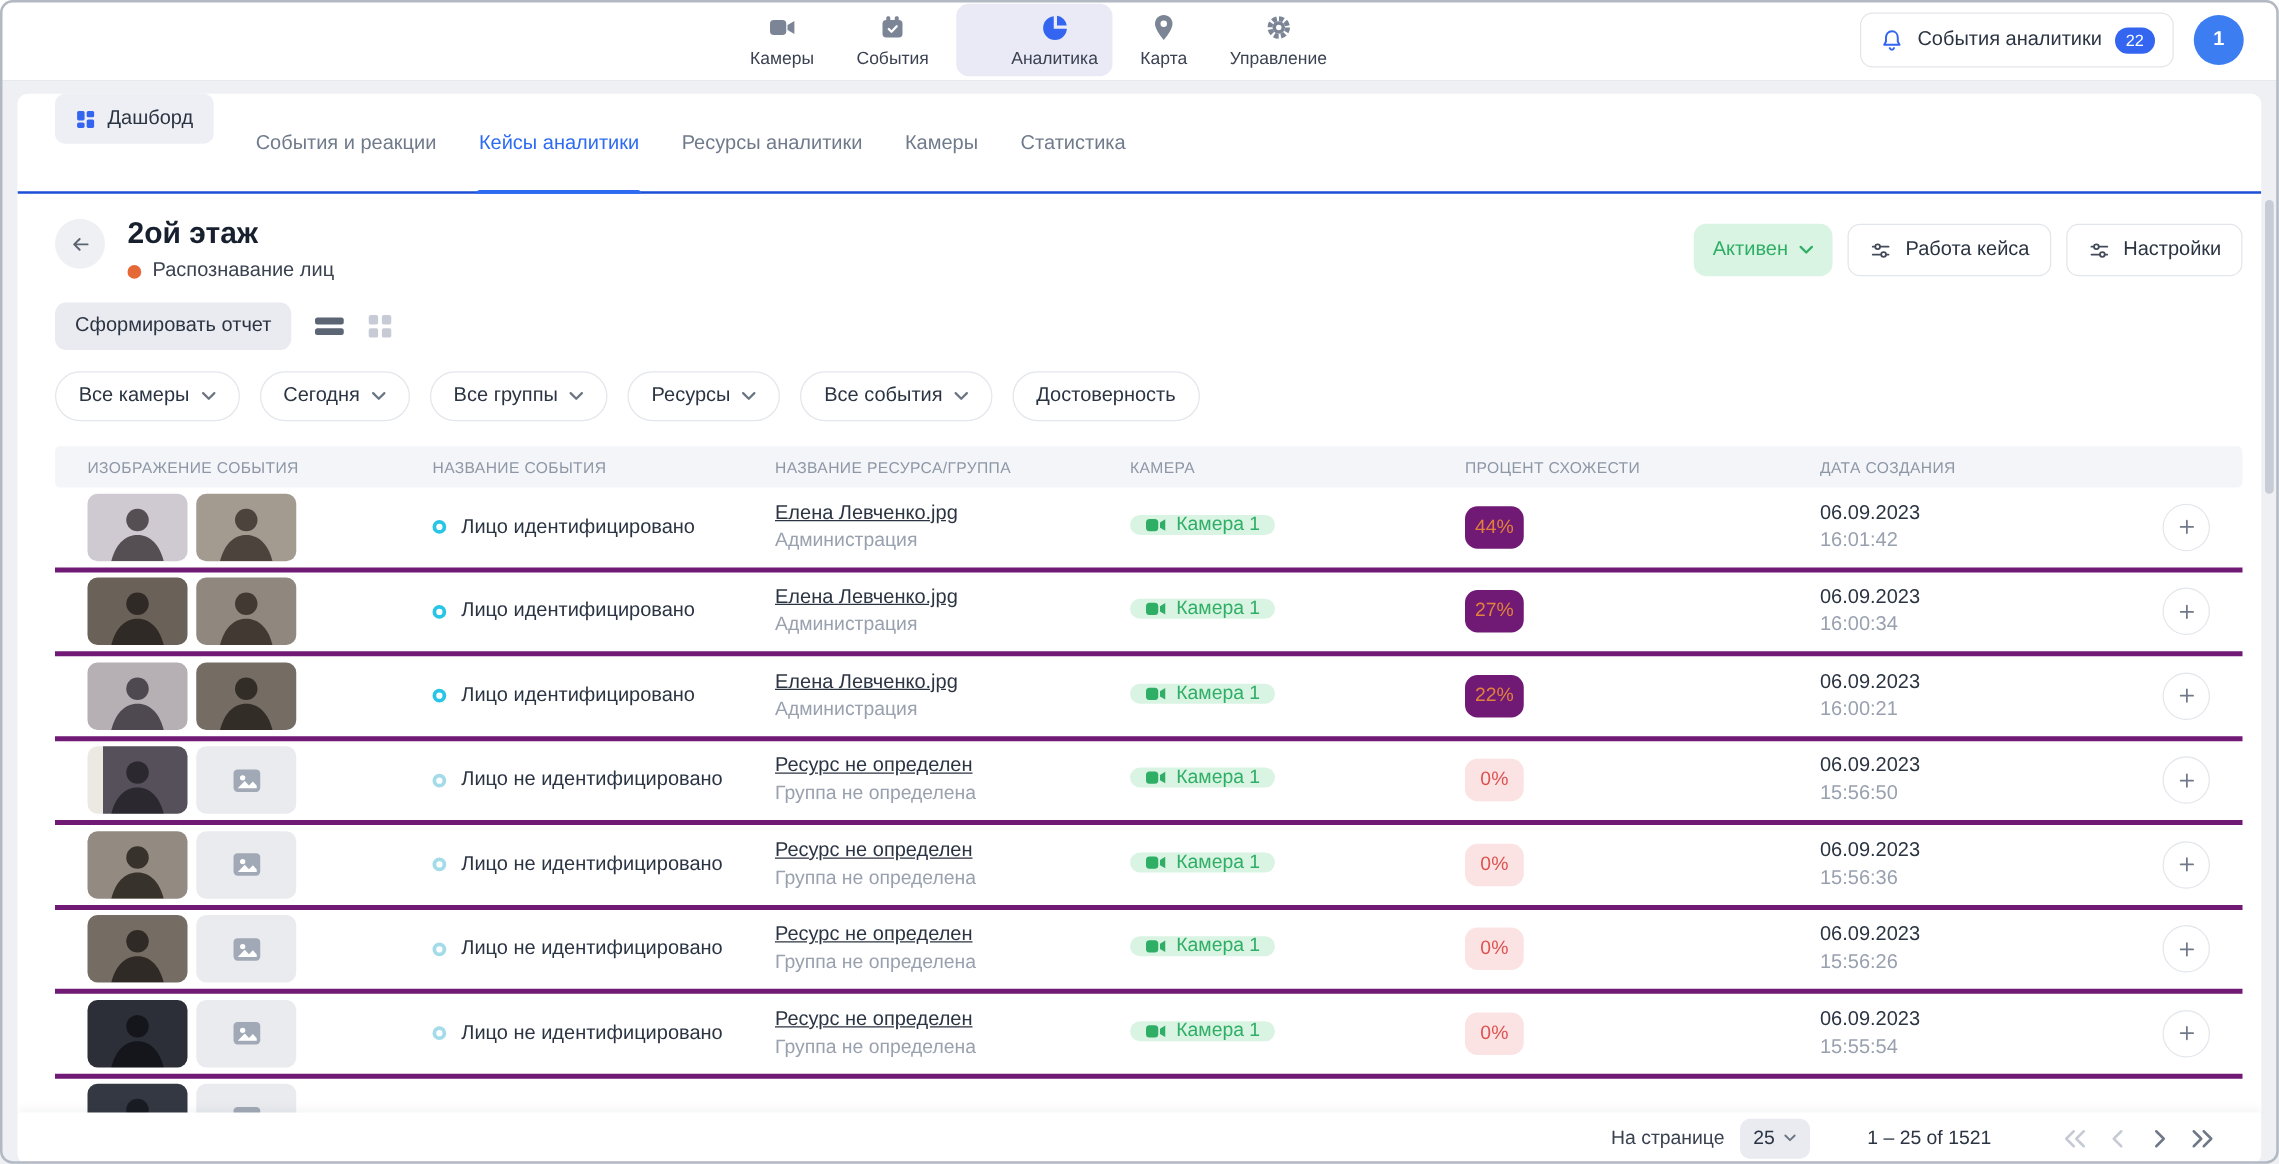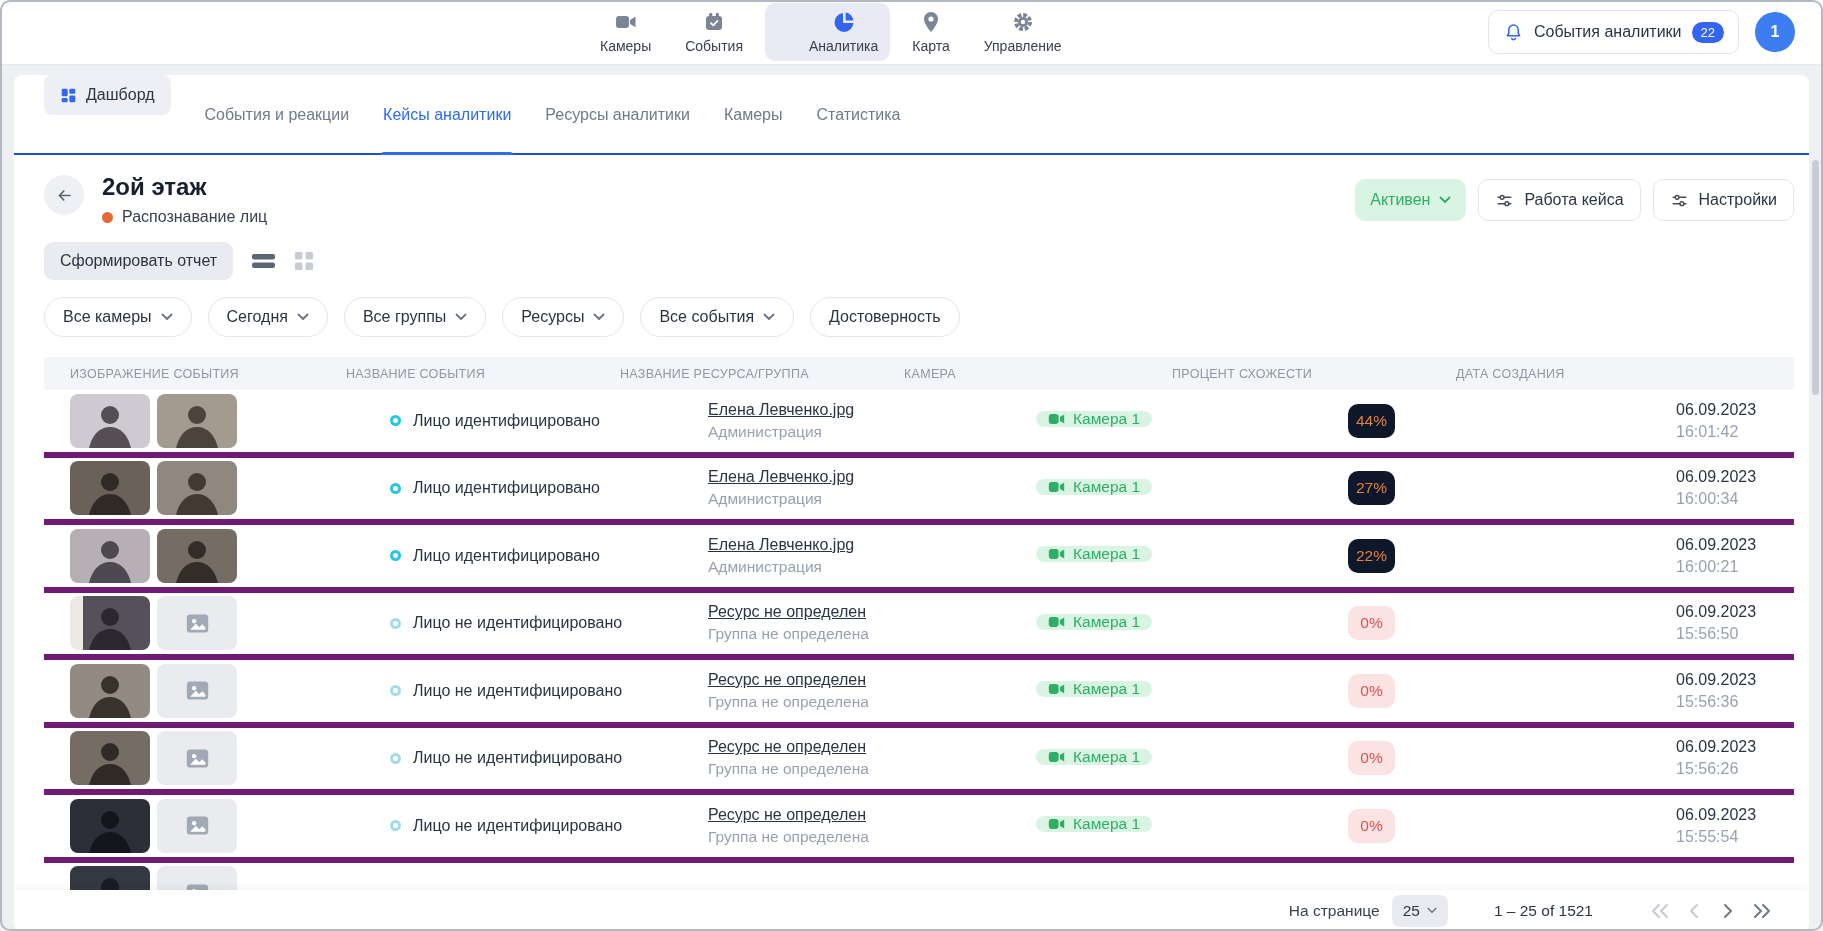--- a/index.html
+++ b/index.html
@@ -56,37 +56,37 @@
   
   .filters-row { display:flex; gap:16px; margin-top:17px; }
   .chip { display:flex; align-items:center; gap:9px; height:40px; padding:0 18px; border:1px solid #e3e6eb; border-radius:20px; background:#fff; font-size:16px; color:#2b3442; cursor:pointer; }
   .chip .chev { color:#6b7483; }
 
   
   .thead, .trow { display:grid; grid-template-columns:302px 274px 284px 268px 284px 248px 1fr; align-items:center; }
   .thead { height:33px; background:#f3f5f8; border-radius:4px; margin-top:20px; }
   .thead span { font-size:12.5px; color:#8e97a6; letter-spacing:0.3px; }
   .thead span:first-child { padding-left:26px; }
-  .trow { height:67.5px; border-bottom:6px solid #701a75;gap:44px; }
+  .trow { height:67.5px; border-bottom:4px solid #701a75; }
   .c-thumbs { display:flex; gap:7px; padding-left:26px; }
   .thumb { width:80px; height:54px; border-radius:8px; overflow:hidden; position:relative; cursor:pointer; background:#ccc; }
   .thumb .person { position:absolute; inset:0; width:100%; height:100%; }
   .thumb .person * { fill:var(--fig,#4a4a50); }
   .thumb.ph { background:#e9ebef; display:flex; align-items:center; justify-content:center; }
   .ph-icon { width:27px; height:27px; }
   .c-event { display:flex; align-items:center; gap:12px; }
   .ring { width:11px; height:11px; border-radius:50%; flex:0 0 auto; }
   .ring-on { border:3px solid #29c5e6; }
   .ring-off { border:3px solid #a4dbe9; }
   .event-label { font-size:16px; color:#2b3442; }
   .res-name { font-size:16px; color:#2b3442;text-decoration:underline; }
   .res-group { font-size:15.5px; color:#99a1af; margin-top:4px; }
   .cam-badge { display:inline-flex; align-items:center; gap:8px; height:16px; padding:0 12px; border-radius:9px; background:#d9f4e2; color:#2fae66; font-size:15.5px; cursor:pointer; }
   .pct { display:inline-flex; align-items:center; justify-content:center; min-width:47px; height:34px; border-radius:10px; font-size:15.5px; padding:0 8px; }
-  .pct-orange { background:#0f172a; color:#e2813b; }
+  .pct-orange { background:#701a75; color:#e2813b; }
   .pct-red { background:#fbe3e3; color:#de5151; }
   .date-l1 { font-size:16px; color:#2b3442; }
   .date-l2 { font-size:16px; color:#99a1af; margin-top:4px; }
   .c-plus { display:flex; justify-content:center; }
   .plus { width:38px; height:38px; border-radius:50%; border:1px solid #e3e6eb; background:#fff; display:flex; align-items:center; justify-content:center; cursor:pointer; }
 
   
   .tfooter { position:absolute; left:0; right:0; bottom:0; height:41px; background:#fff; display:flex; align-items:center; justify-content:flex-end; padding-right:30px; box-shadow:0 -2px 8px rgba(25,35,55,0.06); z-index:5; }
   .pp-label { font-size:15.5px; color:#3a4250; margin-right:12px; }
   .pp-pill { display:flex; align-items:center; gap:7px; height:30px; padding:16px 11px; background:#e9ebf1; border-radius:8px; font-size:15.5px; color:#2b3442; cursor:pointer; margin-right:46px; }

